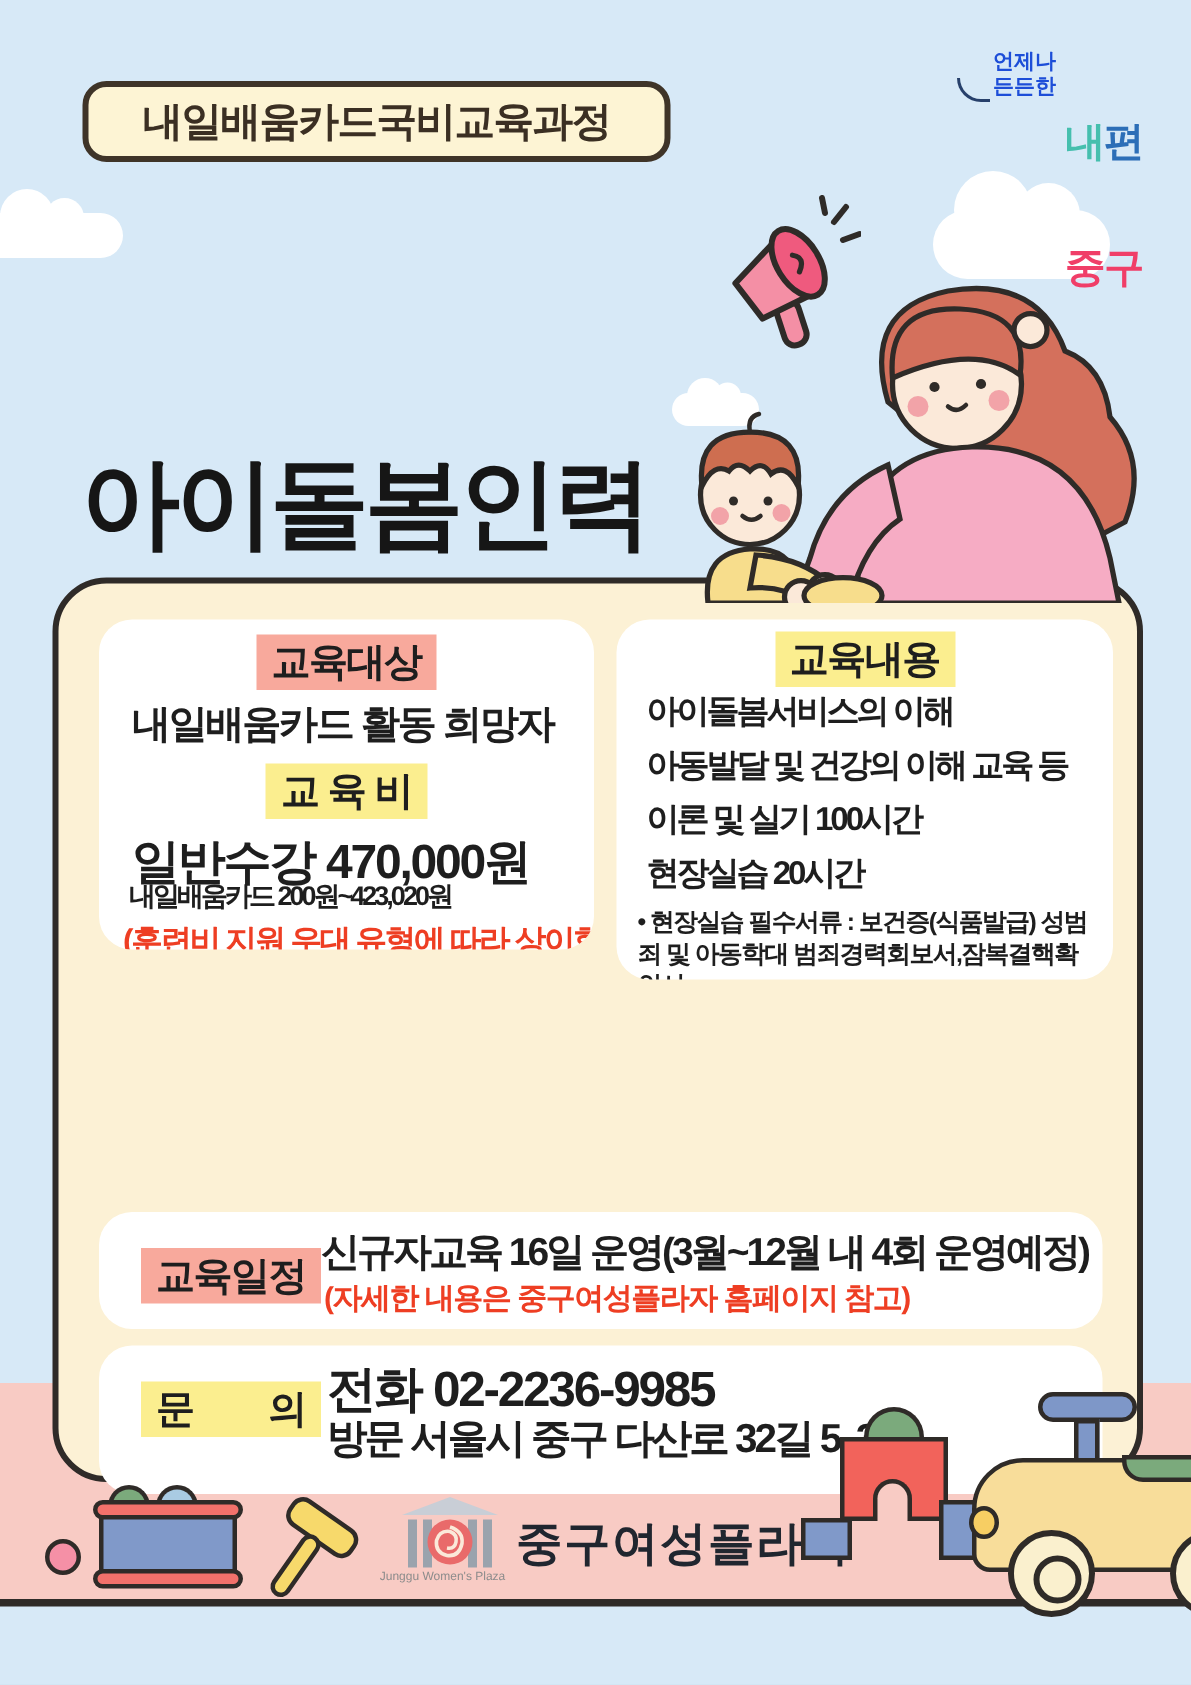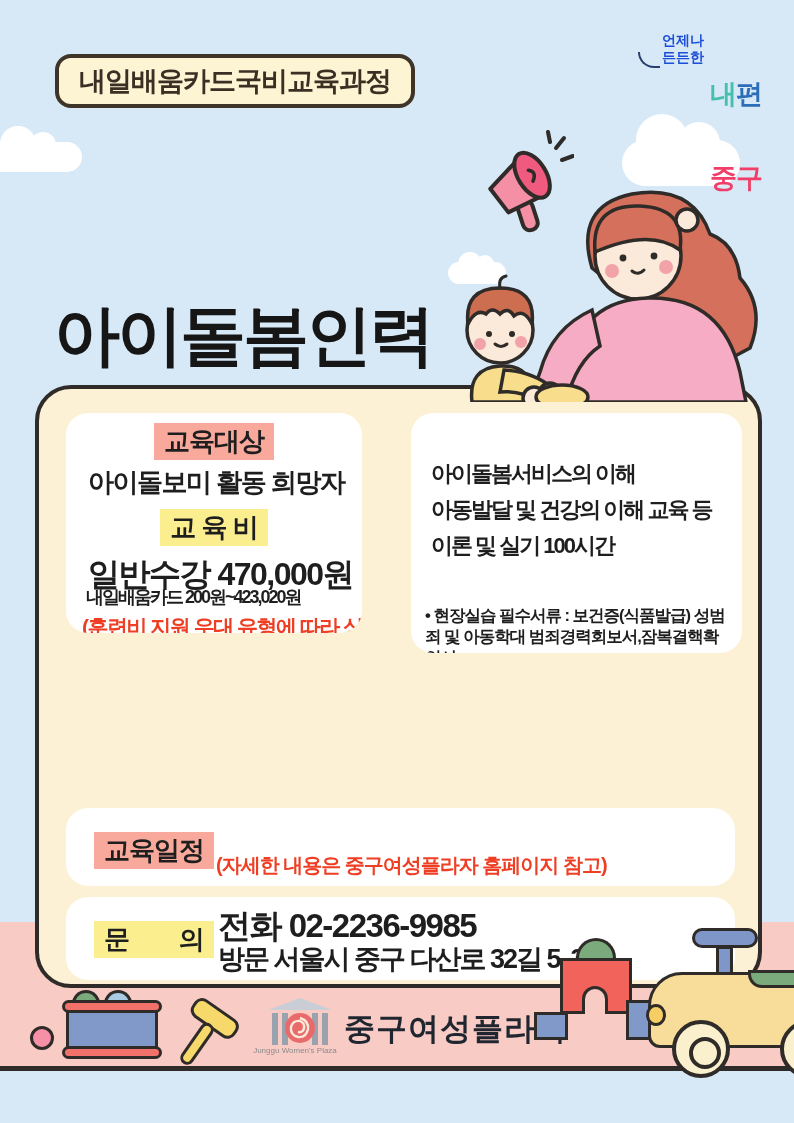--- a/index.html
+++ b/index.html
@@ -20,46 +20,46 @@
   .cloud.c1::after{ left:48px; top:-10px; width:26px; height:26px; }
   .cloud.c2{ left:622px; top:140px; width:118px; height:46px; }
   .cloud.c2::before{ left:14px; top:-26px; width:52px; height:52px; }
   .cloud.c2::after{ left:56px; top:-18px; width:42px; height:42px; }
   .cloud.c3{ left:448px; top:262px; width:58px; height:22px; }
   .cloud.c3::before{ left:10px; top:-10px; width:24px; height:24px; }
   .cloud.c3::after{ left:28px; top:-7px; width:18px; height:18px; }
   
   .badge{
     position:absolute; left:55px; top:54px; background:#FDF4D4;
-    border:4px solid #3F3428; border-radius:16px; padding:5px 20px;
+    border:4px solid #3F3428; border-radius:16px; padding:5px 36px;
     font-size:27px; font-weight:800; color:#3B2F23; letter-spacing:-1px; white-space:pre;
   }
   
   .gu-logo{ position:absolute; left:646px; top:24px; width:130px; height:64px; }
   .gu-tag{ position:absolute; left:0; top:8px; width:58px; text-align:right;
            font-size:14px; font-weight:800; color:#1d4ed8; line-height:17px; }
   .gu-swoosh{ position:absolute; left:-8px; top:28px; width:22px; height:16px;
               border-left:2px solid #27406B; border-bottom:2px solid #27406B;
               border-bottom-left-radius:16px; }
   .gu-brand{ position:absolute; left:64px; top:0; font-size:27px; font-weight:900;
              line-height:28px; letter-spacing:-1px; white-space:pre; }
   .gu-brand .t{ color:#45BFAE; } .gu-brand .b{ color:#2C6EB7; } .gu-brand .p{ color:#F03E68; }
   
   .headline{ position:absolute; left:54px; top:120px; font-size:66px; font-weight:900;
              color:#161616; letter-spacing:-3px; line-height:86px; white-space:pre; }
   .headline .hl{ background:linear-gradient(transparent 14%, #FBEE8F 14%); }
   
   .main-card{ position:absolute; left:35px; top:385px; width:727px; height:603px;
               background:#FCF1D5; border:4px solid #2F2B28; border-radius:36px; z-index:2; }
   .wcard{ position:absolute; background:#FFFFFF; border-radius:22px; overflow:hidden; }
-  .wc-left{ left:27px; top:24px; width:296px; height:220px; }
+  .wc-left{ left:27px; top:24px; width:330px; height:220px; }
   .wc-right{ left:372px; top:24px; width:331px; height:240px; }
   .wc-apply{ left:27px; top:272px; width:669px; height:134px; }
   .wc-schedule{ left:27px; top:419px; width:669px; height:78px; }
-  .wc-contact{ left:27px; top:508px; width:669px; height:83px; }
+  .wc-contact{ left:27px; top:508px; width:669px; height:99px; }
   .sec-head{ display:inline-block; font-size:26px; font-weight:800; color:#1E1E1E;
              letter-spacing:-1px; padding:1px 10px; white-space:pre; }
   .hl-y{ background:#FBEE8F; } .hl-p{ background:#F8A99C; }
   .txt{ position:absolute; font-size:26px; font-weight:700; color:#1E1E1E;
         letter-spacing:-1.5px; white-space:pre; }
   .red{ color:#EE3E23; }
   .center{ width:100%; text-align:center; }
   
   .wc-left .h1{ position:absolute; top:10px; }
   .wc-left .body1{ top:52px; left:22px; }
@@ -214,37 +214,40 @@
     <path d="M62 192 q30 2 48 18 l-10 14 q-22-12-42-10 z" fill="#F7DD8C" stroke="#2F2B28" stroke-width="3.5"></path>
     <circle cx="108" cy="216" r="11" fill="#FBE9D9" stroke="#2F2B28" stroke-width="3.5"></circle>
     <circle cx="92" cy="220" r="11" fill="#FBE9D9" stroke="#2F2B28" stroke-width="3.5"></circle>
     <ellipse cx="120" cy="219" rx="26" ry="12" fill="#F7DD8C" stroke="#2F2B28" stroke-width="3.5"></ellipse>
   </svg>
 
   <div class="main-card">
 
     <div class="wcard wc-left">
       <div class="center h1"><span class="sec-head hl-p">교육대상</span></div>
-      <div class="txt body1">아이돌보미 활동 희망자</div>
+      <div class="txt body1">내일배움카드 활동 희망자</div>
       <div class="center h2"><span class="sec-head hl-y">교 육 비</span></div>
       <div class="txt fee1">일반수강 470,000원</div>
       <div class="txt fee2">내일배움카드 200원~423,020원</div>
       <div class="txt red feenote">(훈련비 지원 우대 유형에 따라 상이함)</div>
     </div>
 
     <div class="wcard wc-right">
+      <div class="center h1"><span class="sec-head hl-y">교육내용</span></div>
       <div class="txt ln l0">아이돌봄서비스의 이해</div>
       <div class="txt ln l1">아동발달 및 건강의 이해 교육 등</div>
       <div class="txt ln l2">이론 및 실기 100시간</div>
+      <div class="txt ln l3">현장실습 20시간</div>
       <div class="note"><span>•</span> <span>현장실습 필수서류 : 보건증(식품발급)  성범죄 및  아동학대 범죄경력회보서,잠복결핵확인서</span></div>
     </div>
 
 
     <div class="wcard wc-schedule">
       <div class="h1"><span class="sec-head hl-p">교육일정</span></div>
+      <div class="txt s1">신규자교육 16일 운영(3월~12월 내 4회 운영예정)</div>
       <div class="txt red s2">(자세한 내용은 중구여성플라자 홈페이지 참고)</div>
     </div>
 
     <div class="wcard wc-contact">
       <div class="h1"><span class="sec-head hl-y">문        의</span></div>
       <div class="txt c1">전화 02-2236-9985</div>
       <div class="txt c2">방문 서울시 중구 다산로 32길 5, 3층</div>
     </div>
 
   </div>

